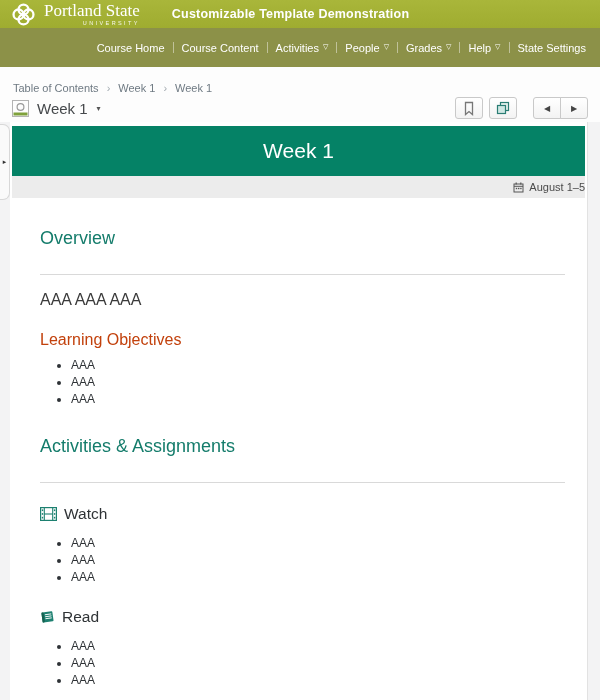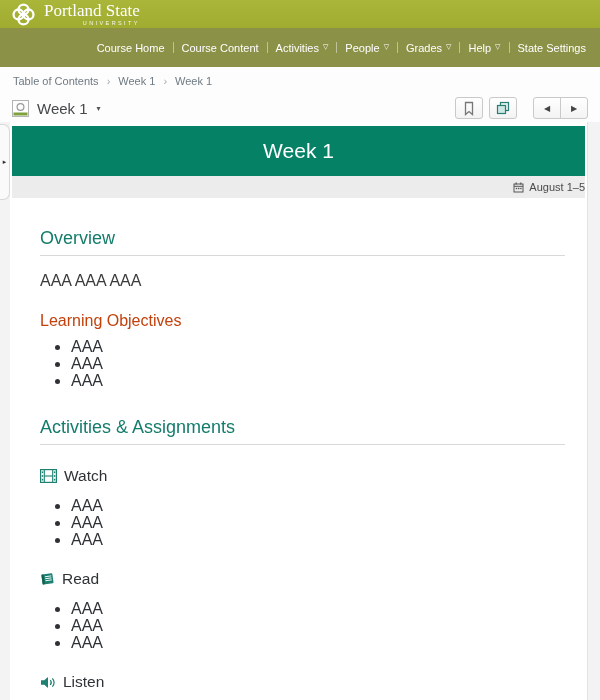--- a/index.html
+++ b/index.html
@@ -17,21 +17,21 @@
   .course-title { margin-left:32px; color:#fff; font-size:12.5px; font-weight:bold; letter-spacing:.2px; }
 
   
   .navbar { height:39px; background:#8c9148; display:flex; align-items:center;
             justify-content:flex-end; padding-right:6px; color:#fff; font-size:11px; }
   .nav-item { padding:0 8px; display:flex; align-items:center; cursor:pointer; white-space:nowrap; }
   .nav-caret { font-size:7px; margin-left:4px; position:relative; top:-1px; }
   .nav-sep { width:1px; height:11px; background:rgba(255,255,255,.45); }
 
   
-  .breadcrumb { height:27px; background:#fdfdfd; display:flex; align-items:center;
+  .breadcrumb { height:27px; background:#fdfdfd; display:flex; align-items:flex-end;
                 padding-left:13px; font-size:11px; color:#6f7a83; }
   .crumb { cursor:pointer; }
   .crumb-sep { margin:0 8px; color:#a3abb1; font-size:11px; }
 
   
   .toolbar { height:28px; background:#fdfdfd; display:flex; align-items:center; padding:0 12px; }
   .module-icon { width:17px; height:17px; }
   .page-title { margin-left:8px; font-size:15px; color:#46494c; }
   .title-caret { margin-left:9px; font-size:8px; color:#555; cursor:pointer; }
   .toolbar-right { margin-left:auto; display:flex; align-items:center; }
@@ -54,26 +54,26 @@
                    background:#fff; border-right:1px solid #e2e2e2; padding-top:4px; }
 
   .banner { margin:0 2px; height:50px; background:#058266; display:flex;
             align-items:center; justify-content:center; color:#fff; font-size:21px; }
   .date-bar { margin:0 2px; height:22px; background:#ececec; display:flex;
               align-items:center; justify-content:flex-end; font-size:11px; color:#4a4a4a; }
   .date-bar svg { margin-right:5px; }
 
   .content-body { padding:0 22px 0 30px; color:#3a3a3a; }
   h2.section-head { margin-top:30px; font-size:18px; font-weight:400; color:#147c6b;
-                    padding-bottom:6px; border-bottom:1px solid #d9d9d9; }
+                    padding-bottom:25px; border-bottom:1px solid #d9d9d9; }
   p.body-text { margin-top:16px; font-size:16px; }
   h3.sub-head { margin-top:22px; font-size:16px; font-weight:400; color:#c2410c; }
   p.intro-text { margin-top:10px; font-size:12px; }
   ul.aaa-list { margin-top:8px; padding-left:31px; list-style:disc; }
-  ul.aaa-list li { font-size:16px; line-height:17px; margin-bottom:0; color:#2e3236; }
+  ul.aaa-list li { font-size:12px; line-height:17px; margin-bottom:0; color:#2e3236; }
   ul.mt12 { margin-top:12px; }
   .activity-row { display:flex; align-items:center; margin-top:22px; }
   .activity-row svg { flex:0 0 auto; }
   .activity-title { margin-left:7px; font-size:15.5px; color:#2f3336; }
 </style>
 </head>
 <body>
 
 <div class="topbar">
   <div class="logo-wrap">
@@ -83,20 +83,21 @@
         <circle cx="17.8" cy="13" r="4.8"></circle>
         <circle cx="13" cy="17.8" r="4.8"></circle>
         <circle cx="8.2" cy="13" r="4.8"></circle>
       </g>
     </svg>
     <div class="logo-text">
       <div class="logo-main">Portland State</div>
       <div class="logo-sub">UNIVERSITY</div>
     </div>
   </div>
+  <div class="course-title">Customizable Template Demonstration</div>
 </div>
 
 <nav class="navbar">
   <span class="nav-item">
     <span>Course Home</span>
   </span>
   <span class="nav-sep"></span>
   <span class="nav-item">
     <span>Course Content</span>
   </span>

